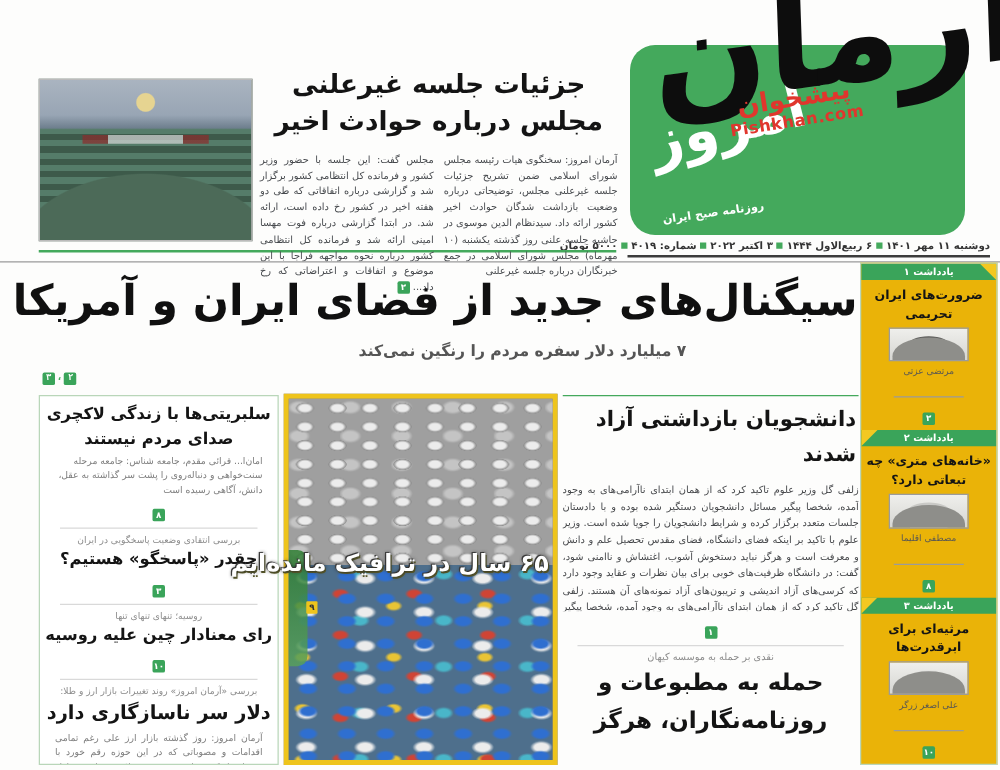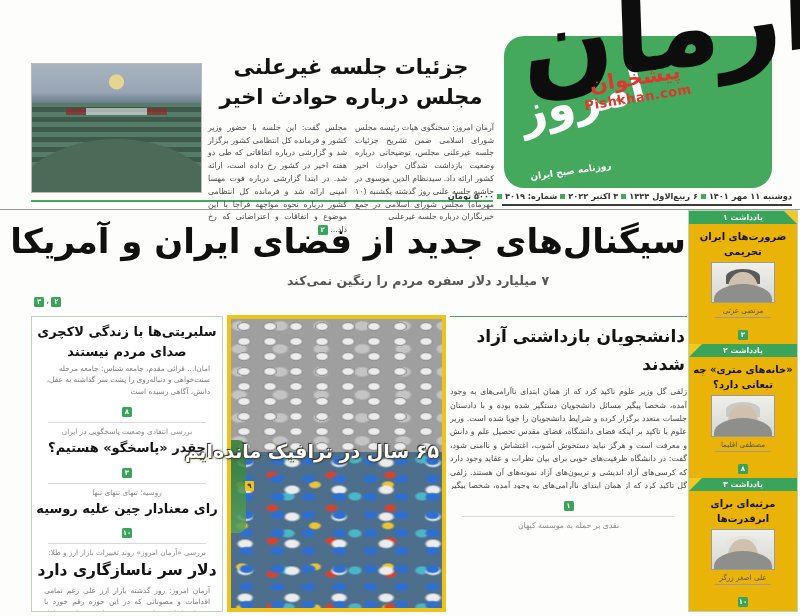--- a/index.html
+++ b/index.html
@@ -90,21 +90,21 @@
   .ribbon { position:relative; width:100%; height:13px; background:#3aa45a; color:#fff; font-size:7.8px; font-weight:700; text-align:center; line-height:13px; }
   .ribbon.fold-right::after { content:""; position:absolute; left:auto; right:0; top:0; border-style:solid; border-width:0 13px 13px 0; border-color:rgba(0,0,0,0) #f3c821 rgba(0,0,0,0) rgba(0,0,0,0); }
   .ribbon.fold-left::after { content:""; position:absolute; left:0; top:0; border-style:solid; border-width:13px 13px 0 0; border-color:#f3c821 rgba(0,0,0,0) rgba(0,0,0,0) rgba(0,0,0,0); }
   .note-title { font-size:10px; font-weight:900; color:#141414; text-align:center; line-height:1.5; padding:5px 4px 3px; }
   .portrait { position:relative; width:64px; height:72px; border:1px solid #9b9b9b; background:linear-gradient(180deg,#efefec,#d6d6d2); overflow:hidden; }
   .portrait .hair { position:absolute; top:6px; left:50%; transform:translateX(-50%); width:34px; height:15px; border-radius:50% 50% 0 0; background:#5a5a58; }
   .portrait .hair.gray { background:#c9c9c6; }
   .portrait .hair.white { background:#e4e4e1; }
   .portrait .face { position:absolute; top:9px; left:50%; transform:translateX(-50%); width:30px; height:36px; border-radius:48% 48% 42% 42%; background:#cfc1ad; }
   .portrait .shoulders { position:absolute; bottom:-12px; left:50%; transform:translateX(-50%); width:58px; height:30px; border-radius:50% 50% 0 0; background:#8e8e8a; }
-  .note-author { font-size:7.2px; color:#555; text-align:center; margin-top:3px; padding-bottom:2px; border-bottom:1px solid #9b9b9b; min-width:56px; }
+  .note-author { font-size:7.2px; color:#555; text-align:center; margin-top:3px; padding-bottom:16px; border-bottom:1px solid #9b9b9b; min-width:56px; }
   .note-badge-row { margin:4px 0 3px; }
 </style>
 </head>
 <body>
 
 <div class="page">
 
   <div class="masthead">
     <div class="masthead-box">
       <div class="logo-emrooz">امروز</div>
@@ -178,20 +178,21 @@
     <div class="traffic-badge">۹</div>
   </div>
 
   <div class="mid-col">
     <div class="mid-top-rule"></div>
     <div class="st-headline">دانشجویان بازداشتی آزاد شدند</div>
     <div class="st-body">زلفی گل وزیر علوم تاکید کرد که از همان ابتدای ناآرامی‌های به وجود آمده، شخصا پیگیر مسائل دانشجویان دستگیر شده بوده و با دادستان جلسات متعدد برگزار کرده و شرایط دانشجویان را جویا شده است. وزیر علوم با تاکید بر اینکه فضای دانشگاه، فضای مقدس تحصیل علم و دانش و معرفت است و هرگز نباید دستخوش آشوب، اغتشاش و ناامنی شود، گفت: در دانشگاه ظرفیت‌های خوبی برای بیان نظرات و عقاید وجود دارد که کرسی‌های آزاد اندیشی و تریبون‌های آزاد نمونه‌های آن هستند. زلفی گل تاکید کرد که از همان ابتدای ناآرامی‌های به وجود آمده، شخصا پیگیر مسائل دانشجویان دستگیر شده بوده و با دادستان جلسات متعدد برگزار کرده و شرایط دانشجویان را جویا شده است.</div>
     <div class="center" style="margin-top:4px;"><span class="badge">۱</span></div>
     <div class="sep-line"></div>
     <div class="press-kicker">نقدی بر حمله به موسسه کیهان</div>
+    <div class="press-headline">حمله به مطبوعات و روزنامه‌نگاران، هرگز</div>
     <div class="center" style="margin-top:3px;"></div>
 
   </div>
 
   <div class="sidebar">
     <div class="note">
       <div class="ribbon fold-right">یادداشت ۱</div>
       <div class="note-title">ضرورت‌های ایران تحریمی</div>
       <div class="portrait">
         <div class="hair"></div>

